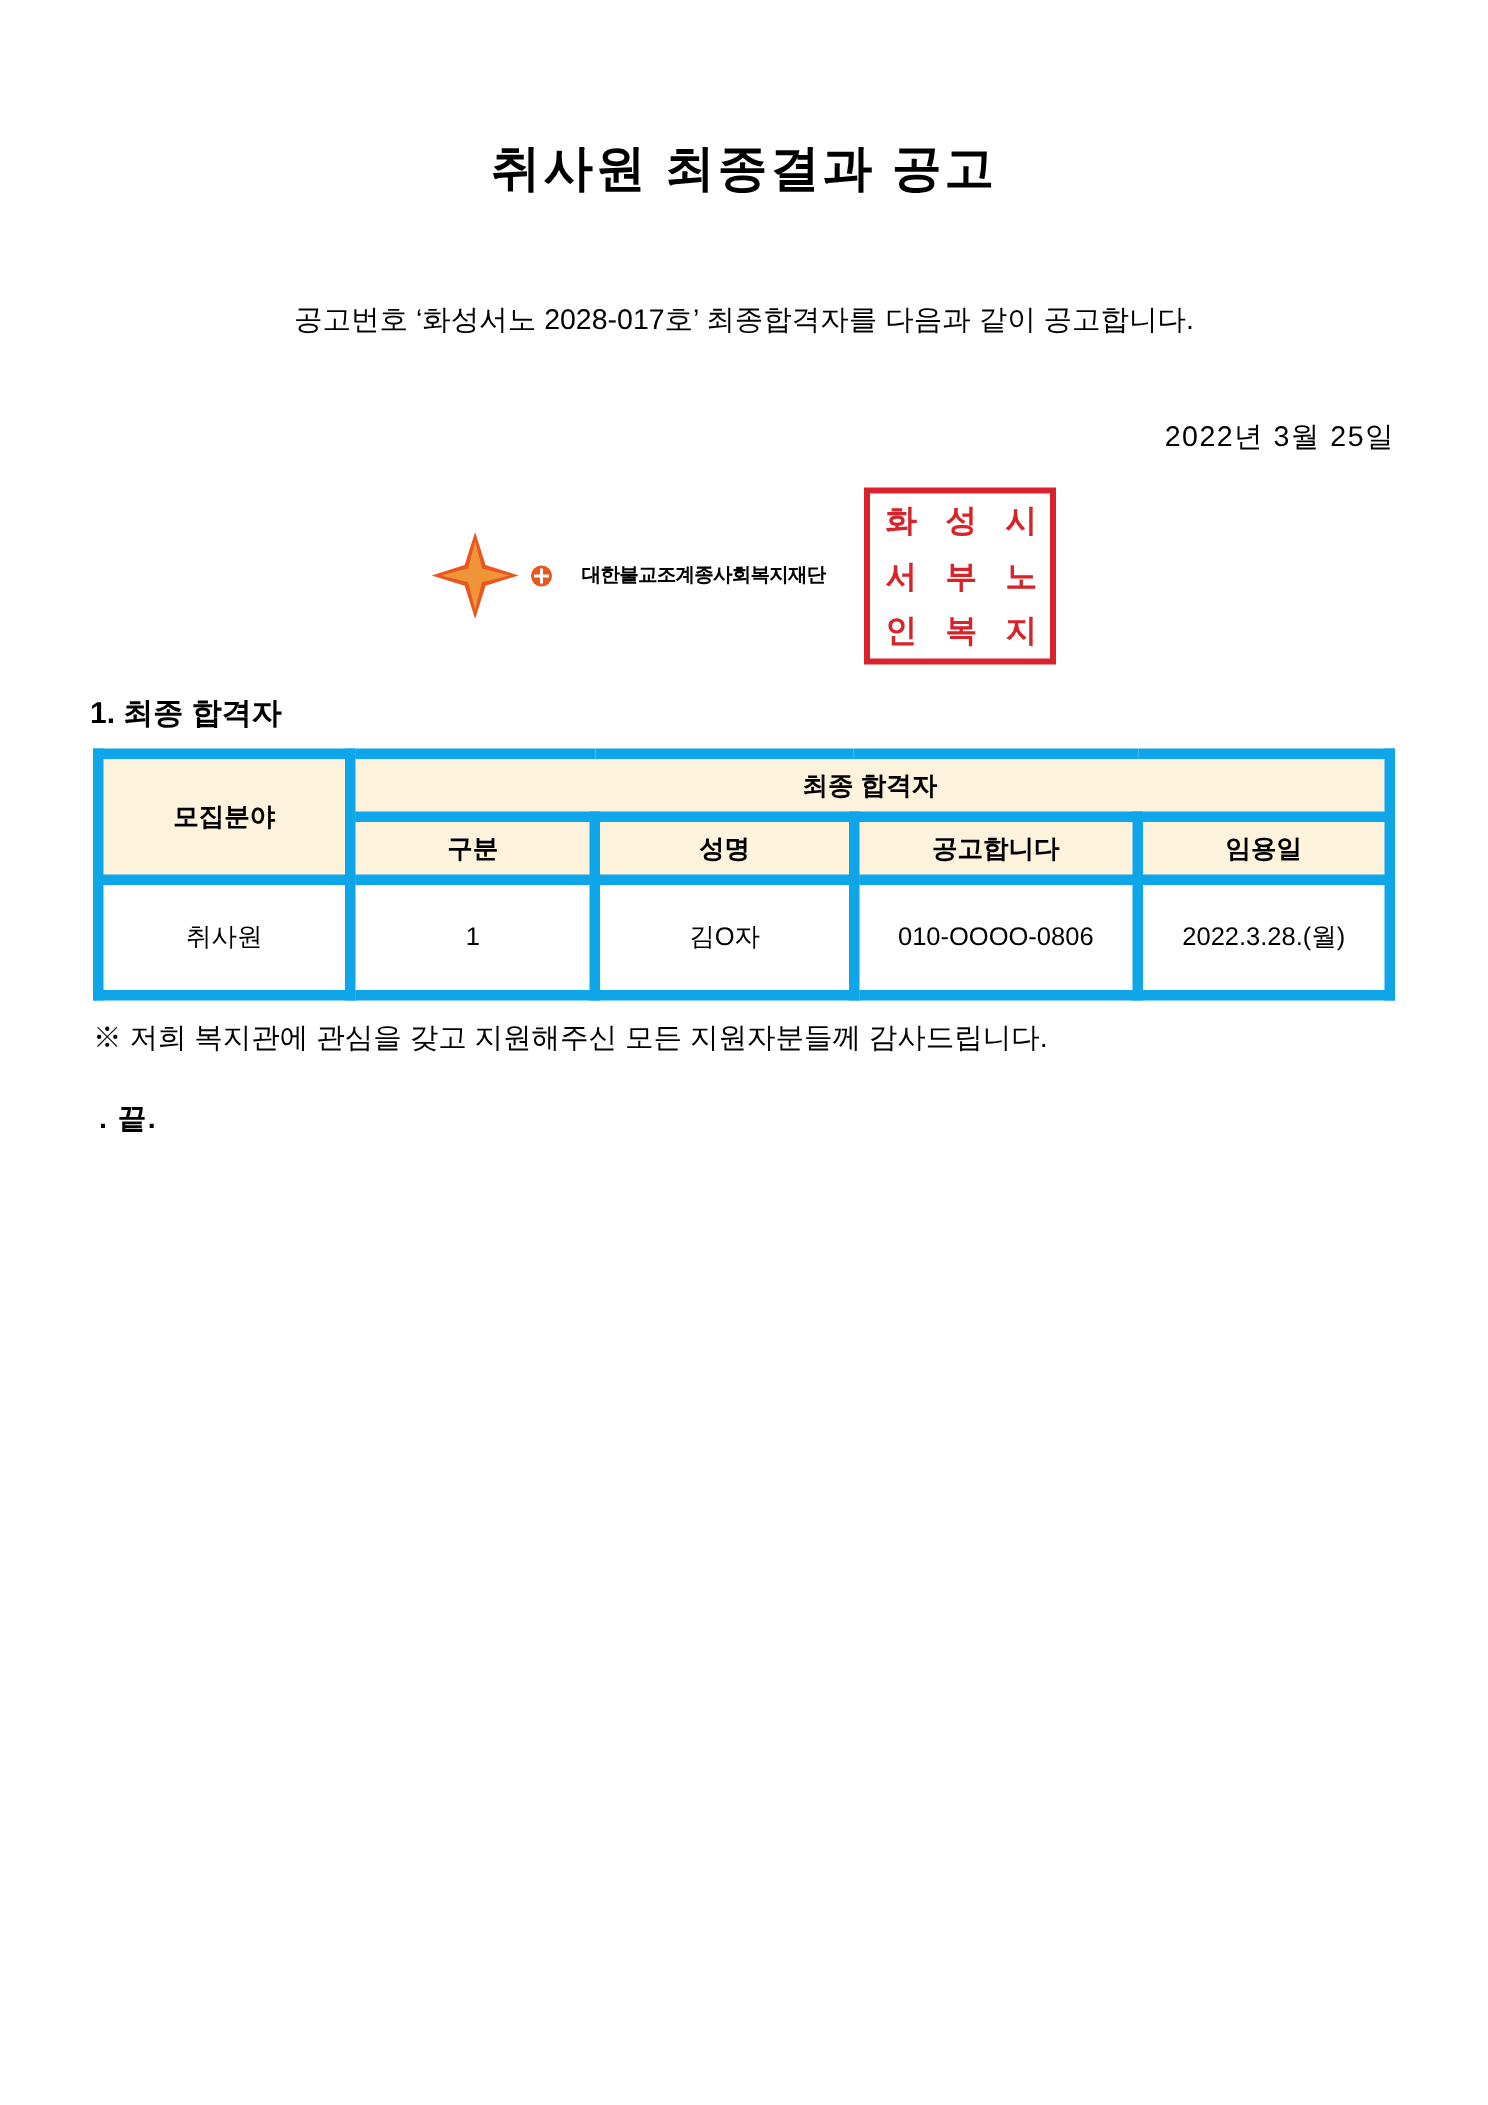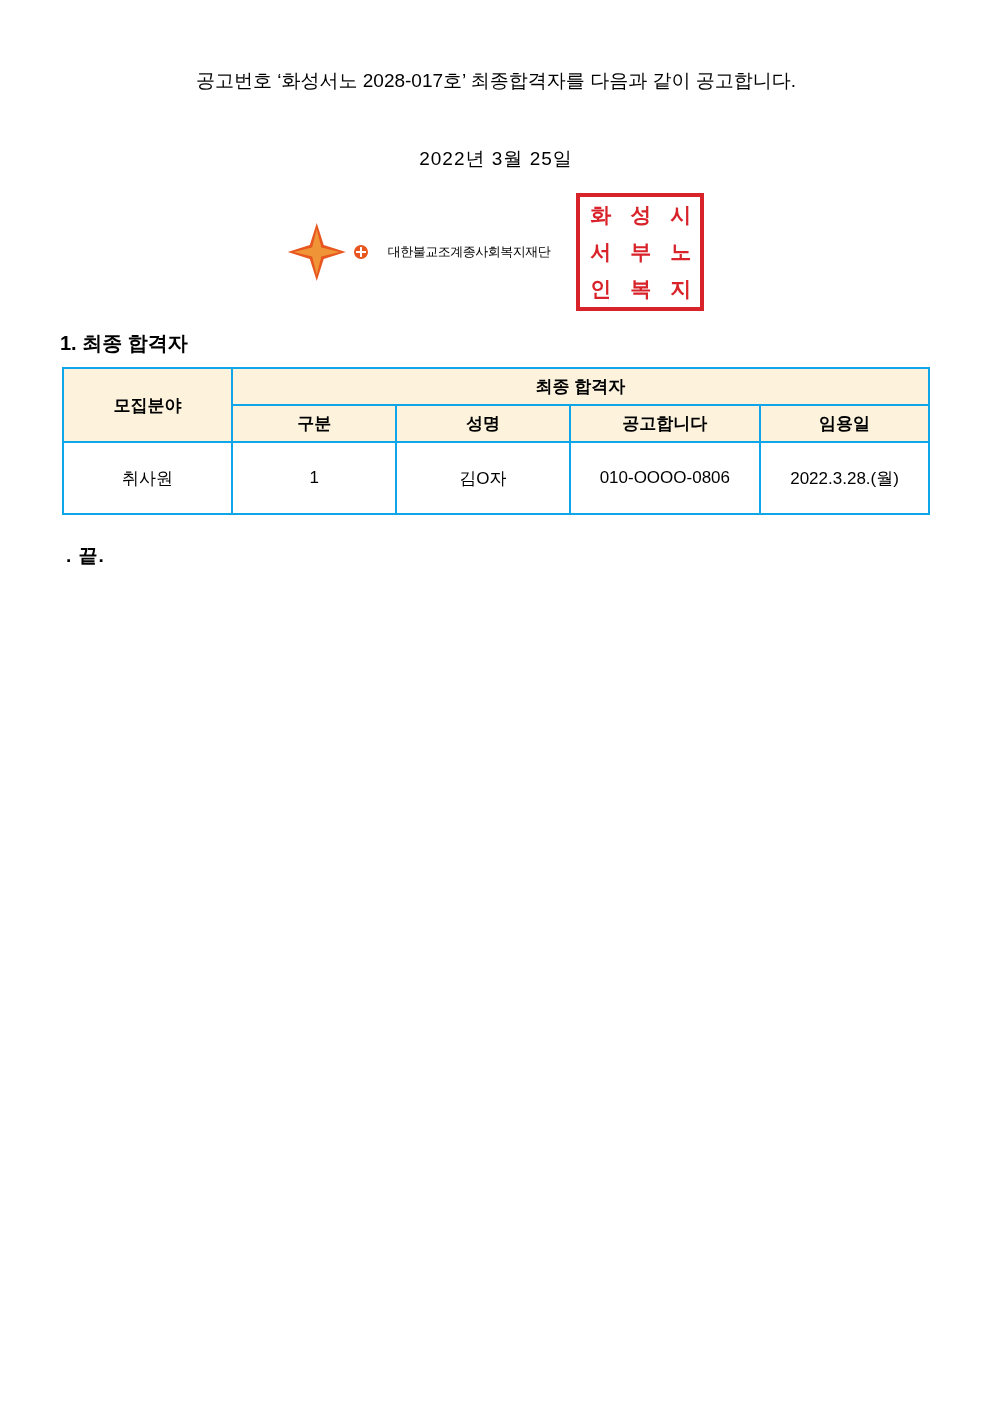--- a/index.html
+++ b/index.html
@@ -30,21 +30,21 @@
     margin-top: 92px;
     line-height: 1.2;
   }
   .notice-line {
     text-align: center;
     font-size: 19px;
     margin-top: 68px;
     letter-spacing: 0px;
   }
   .date-line {
-    text-align: center;
+    text-align: right;
     font-size: 19px;
     margin-top: 52px;
     letter-spacing: 1px;
   }
   .org-block {
     margin-top: 34px;
     display: flex;
     justify-content: center;
     align-items: center;
     gap: 26px;
@@ -81,21 +81,21 @@
     opacity: .85;
   }
   .org-text {
     display: flex;
     flex-direction: column;
     justify-content: center;
     line-height: 1.15;
   }
   .org-small {
     font-size: 13px;
-    font-weight: normal;
+    font-weight: bold;
     letter-spacing: -0.5px;
     display: flex;
     align-items: center;
     gap: 20px;
   }
   .wheel-icon {
     width: 14px;
     height: 14px;
     border-radius: 50%;
     background: #e8571f;
@@ -148,21 +148,21 @@
     letter-spacing: 0px;
   }
   table.result {
     width: 100%;
     border-collapse: collapse;
     margin-top: 10px;
     table-layout: fixed;
   }
   table.result th,
   table.result td {
-    border: 2px solid #0ea5e9;
+    border: 7px solid #0ea5e9;
     text-align: center;
     font-size: 17px;
     padding: 6px 2px;
   }
   table.result th {
     background: #fdf3dd;
     font-weight: bold;
     font-size: 17px;
   }
   table.result td {
@@ -183,20 +183,21 @@
     margin-top: 28px;
     margin-left: 4px;
     letter-spacing: 1px;
   }
 </style>
 </head>
 <body>
 
 <div class="page">
 
+  <div class="doc-title">취사원 최종결과 공고</div>
 
   <div class="notice-line">공고번호 ‘화성서노 2028-017호’ 최종합격자를 다음과 같이 공고합니다.</div>
 
   <div class="date-line">2022년  3월  25일</div>
 
   <div class="org-block">
     <div class="logo-wrap">
       <div class="logo-mark">
         <div class="star"></div>
         <div class="star2"></div>
@@ -247,16 +248,17 @@
       <tr class="data-row">
         <td>취사원</td>
         <td>1</td>
         <td>김O자</td>
         <td>010-OOOO-0806</td>
         <td>2022.3.28.(월)</td>
       </tr>
     </tbody>
   </table>
 
+  <div class="note-line">※ 저희 복지관에 관심을 갖고 지원해주신 모든 지원자분들께 감사드립니다.</div>
 
   <div class="end-line">.  끝.</div>
 
 </div>
 
 </body></html>

